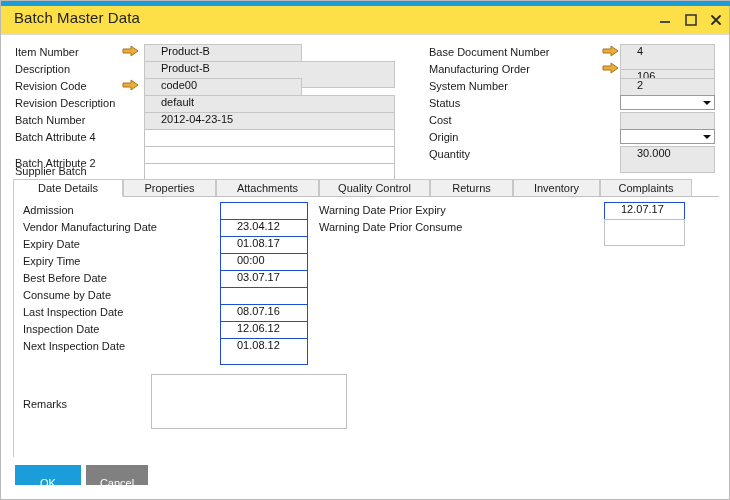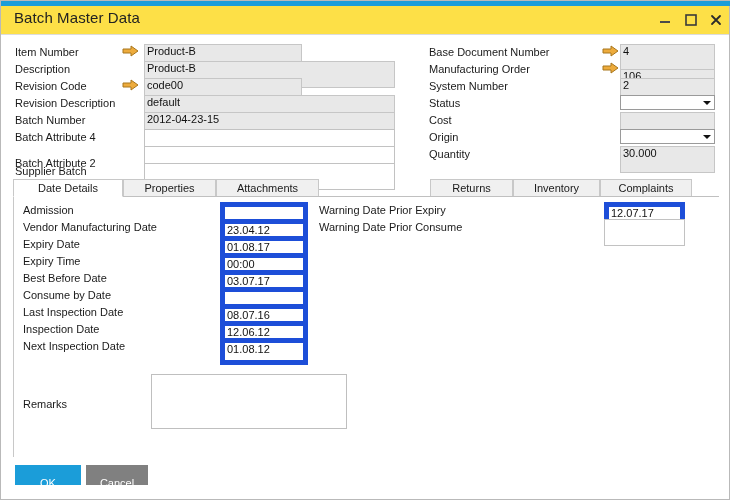--- a/index.html
+++ b/index.html
@@ -66,31 +66,31 @@
     line-height: 14px;
   }
   .field {
     position: absolute;
     box-sizing: border-box;
     height: 27px;
     font-family: "Liberation Sans", sans-serif;
     font-size: 11px;
     color: #111111;
     line-height: 13px;
-    padding: 0 2px;
+    padding: 0 16px;
     white-space: nowrap;
     overflow: hidden;
   }
   .field.ro {           
     background: #e8e8e8;
     border: 1px solid #c6c6c6;
   }
   .field.rw {           
     background: #ffffff;
-    border: 5px solid #1d4ed8;
+    border: 1px solid #1d4ed8;
   }
   .field.rw-soft {      
     background: #ffffff;
     border: 1px solid #c2c2c2;
   }
   .combo {
     position: absolute;
     box-sizing: border-box;
     height: 15px;
     background: #ffffff;
@@ -252,20 +252,21 @@
       </div>
       <div class="label" style="left:428px; top:146px;">Quantity</div>
       <div class="field ro" style="left:619px; top:145px; width:95px;">30.000</div>
     </div>
 
   <div id="tab-underline"></div>
   <div id="tab-strip">
       <div class="tab active" style="left:0px; width:110px;">Date Details</div>
       <div class="tab" style="left:110px; width:93px;">Properties</div>
       <div class="tab" style="left:203px; width:103px;">Attachments</div>
+      <div class="tab" style="left:306px; width:111px;">Quality Control</div>
       <div class="tab" style="left:417px; width:83px;">Returns</div>
       <div class="tab" style="left:587px; width:92px;">Complaints</div>
       <div class="tab" style="left:500px; width:87px;">Inventory</div>
     </div>
   <div id="tab-panel-left-edge"></div>
 
   <div id="panel-left">
       <div class="label" style="left:22px; top:202px;">Admission</div>
       <div class="field rw" style="left:219px; top:201px; width:88px;"></div>
       <div class="label" style="left:22px; top:219px;">Vendor Manufacturing Date</div>

